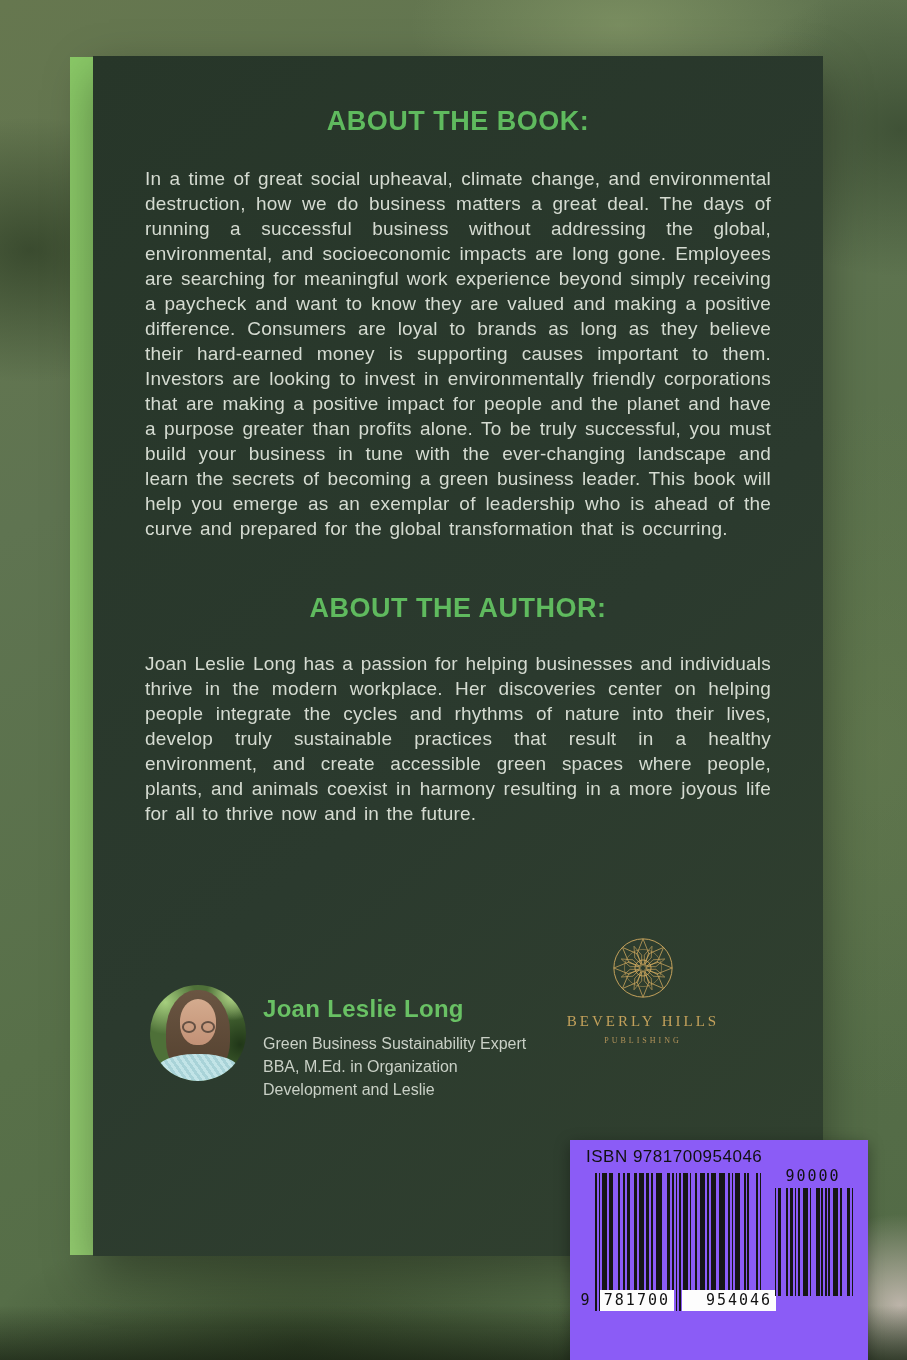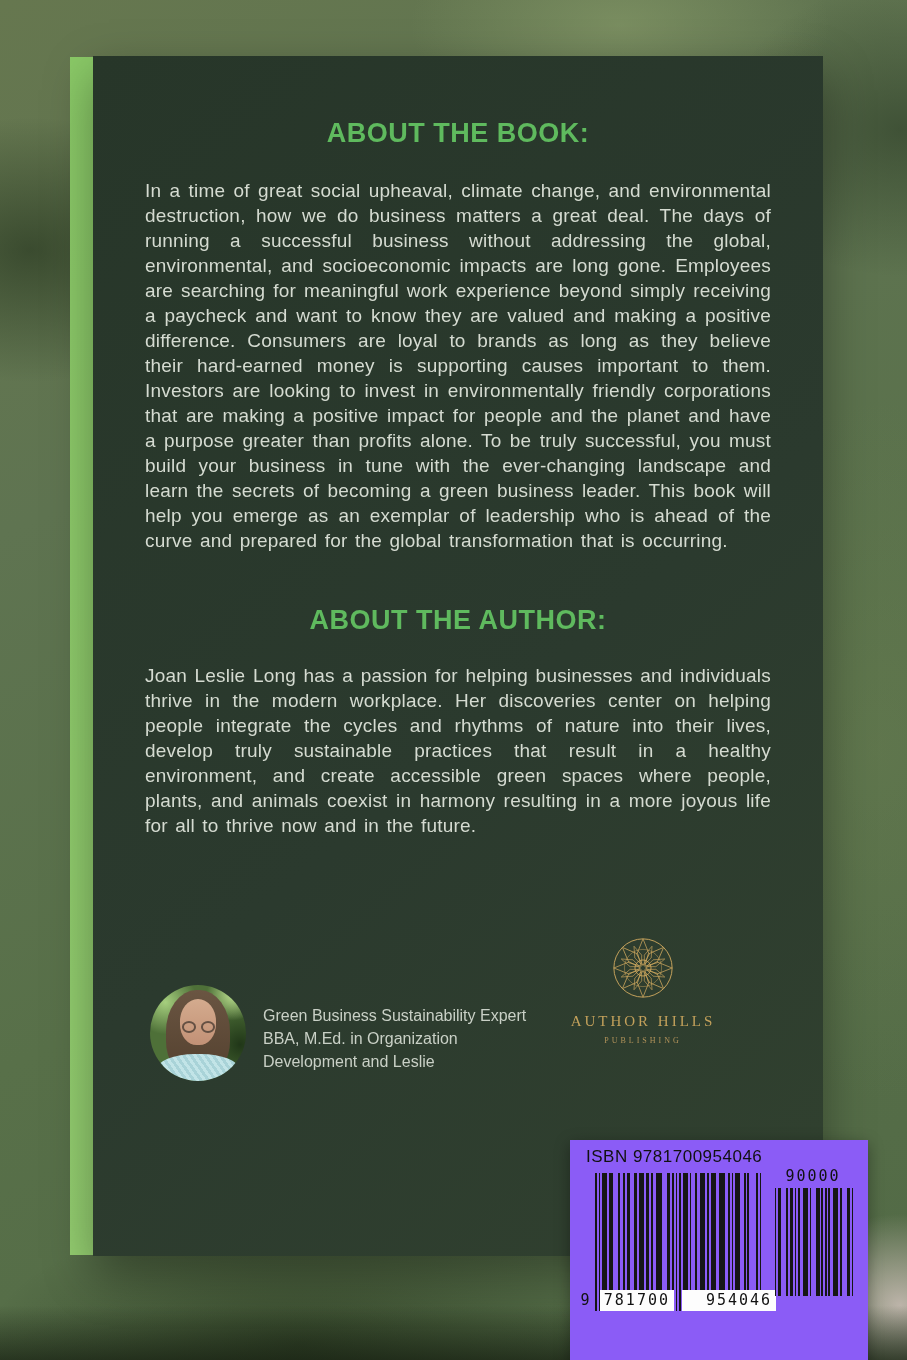--- a/index.html
+++ b/index.html
@@ -24,21 +24,21 @@
     position:absolute;left:70px;top:57px;width:23px;height:1198px;
     background:linear-gradient(to bottom,#8ac967,#94ce70);
   }
   .cover{
     position:absolute;left:93px;top:56px;width:730px;height:1200px;
     padding:50px 52px 0;box-sizing:border-box;
     background:linear-gradient(140deg,#273629 0%,#2b3a2e 55%,#31412f 100%);
     box-shadow:0 18px 45px rgba(0,0,0,.35);
   }
   .heading{
-    margin:12px;text-align:center;font-weight:bold;font-size:27px;line-height:30px;
+    margin:0;text-align:center;font-weight:bold;font-size:27px;line-height:30px;
     color:#5fba5e;letter-spacing:.5px;
   }
   .heading.h2{margin-top:52px;}
   .body{
     margin:30px 0 0;color:#d5dbd1;font-size:19px;line-height:25px;
     text-align:justify;word-spacing:2px;letter-spacing:.2px;font-weight:400;
   }
   .body.body2{margin-top:28px;}
   
   .portrait{
@@ -103,20 +103,21 @@
       <div class="hair"></div>
       <div class="face"></div>
       <div class="glasses">
           <span></span>
           <span></span>
         </div>
       <div class="blouse"></div>
     </div>
 
     <div class="author-info">
+      <div class="author-name">Joan Leslie Long</div>
       <div class="cred first">Green Business Sustainability Expert</div>
       <div class="cred">BBA, M.Ed. in Organization</div>
       <div class="cred">Development and Leslie</div>
     </div>
 
     <div class="publisher">
       <svg viewBox="0 0 100 100" width="62" height="62" aria-hidden="true">
         <g fill="none" stroke="#c3a15b" stroke-width="1.6">
           <circle cx="50" cy="50" r="47"></circle>
           <circle cx="50" cy="50" r="13"></circle>
@@ -138,21 +139,21 @@
           <path d="M50 12 L56 30 L50 44 L44 30 Z" transform="rotate(22.5 50 50)"></path>
           <path d="M50 12 L56 30 L50 44 L44 30 Z" transform="rotate(67.5 50 50)"></path>
           <path d="M50 12 L56 30 L50 44 L44 30 Z" transform="rotate(112.5 50 50)"></path>
           <path d="M50 12 L56 30 L50 44 L44 30 Z" transform="rotate(157.5 50 50)"></path>
           <path d="M50 12 L56 30 L50 44 L44 30 Z" transform="rotate(202.5 50 50)"></path>
           <path d="M50 12 L56 30 L50 44 L44 30 Z" transform="rotate(247.5 50 50)"></path>
           <path d="M50 12 L56 30 L50 44 L44 30 Z" transform="rotate(292.5 50 50)"></path>
           <path d="M50 12 L56 30 L50 44 L44 30 Z" transform="rotate(337.5 50 50)"></path>
         </g>
       </svg>
-      <div class="pub-name">AUTHOR HILLS</div>
+      <div class="pub-name">BEVERLY HILLS</div>
       <div class="pub-sub">PUBLISHING</div>
     </div>
   </div>
 
   <div class="barcode-box">
     <div class="isbn-label">ISBN 9781700954046</div>
     <div class="bc-main-wrap">
       <div class="bc bc-main">
           <div class="mod ink"></div>
           <div class="mod"></div>

